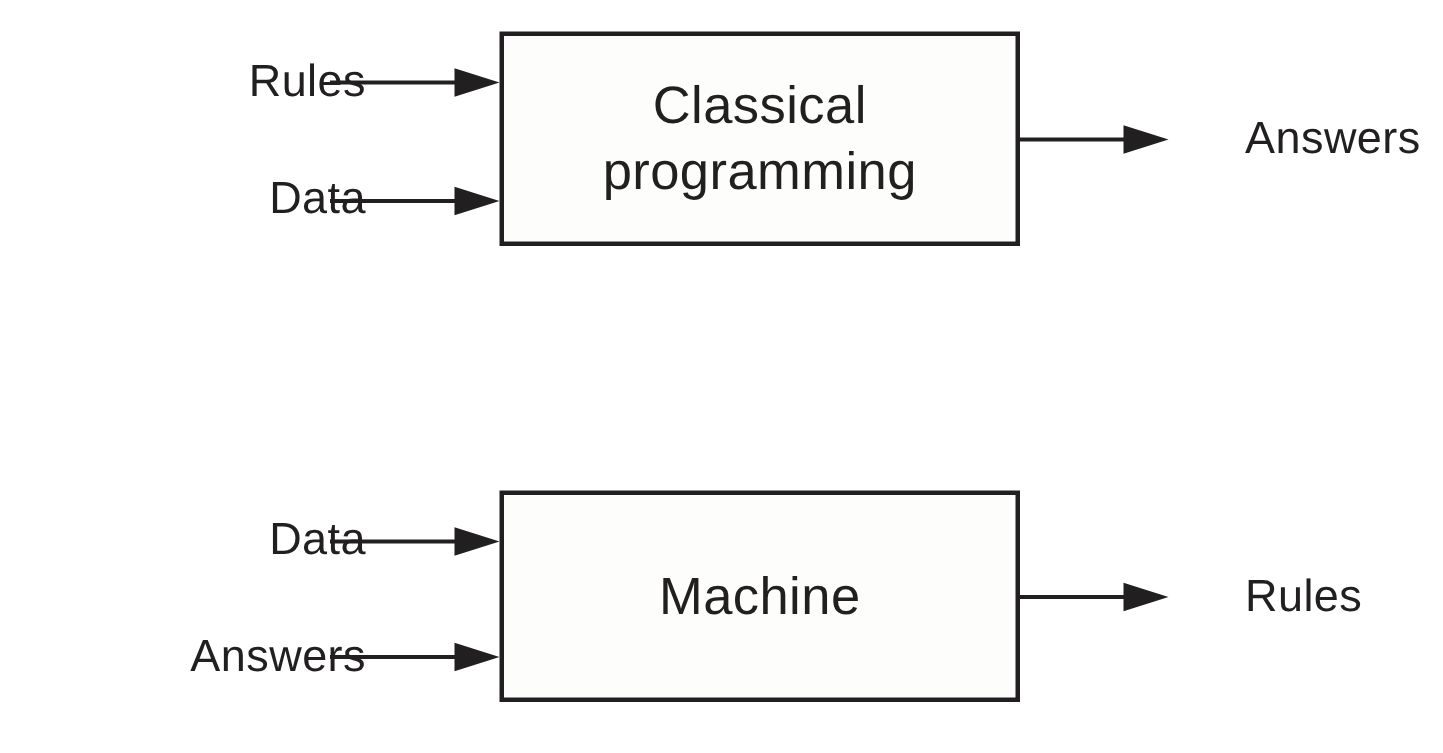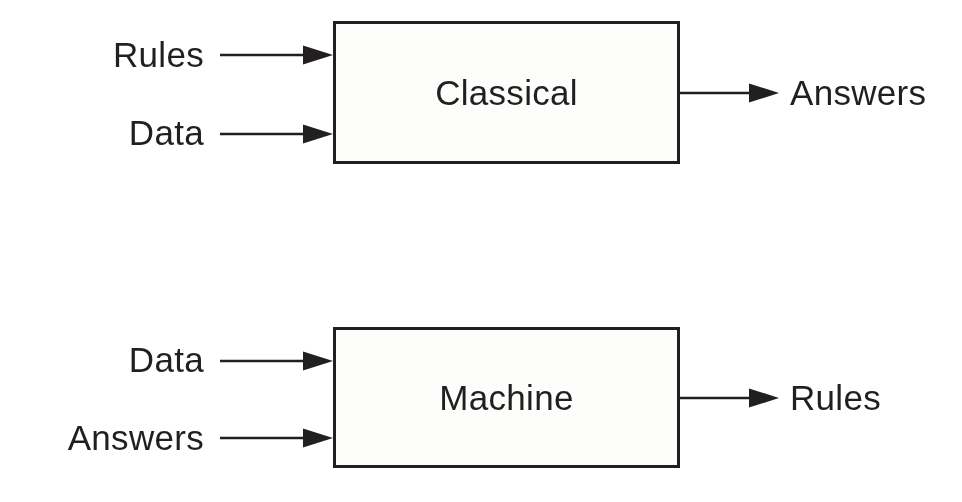--- a/index.html
+++ b/index.html
@@ -18,25 +18,26 @@
   }
   .arrow-layer {
     position: absolute;
     left: 0;
     top: 0;
     width: 962px;
     height: 502px;
   }
   .label {
     position: absolute;
-    font-size: 35px;
+    font-size: 30px;
     line-height: 40px;
     letter-spacing: 0.3px;
     white-space: nowrap;
     color: #221f20;
+    padding-left: 40px;
   }
   .label.input {
     left: 0;
     width: 204px;
     text-align: right;
   }
   .label.output {
     left: 790px;
     text-align: left;
   }
@@ -114,20 +115,21 @@
       <polygon class="arrow-head" points="779,398 749,388.5 749,407.5"></polygon>
     </g>
   </svg>
 
   <div class="label input lbl-rules-in">Rules</div>
 
   <div class="label input lbl-data-in-top">Data</div>
 
   <div class="process-box box-top">
     <span class="box-line">Classical</span>
+    <span class="box-line">programming</span>
   </div>
 
   <div class="label output lbl-answers-out">Answers</div>
 
   <div class="label input lbl-data-in-bot">Data</div>
 
   <div class="label input lbl-answers-in">Answers</div>
 
   <div class="process-box box-bottom">
     <span class="box-line">Machine</span>

